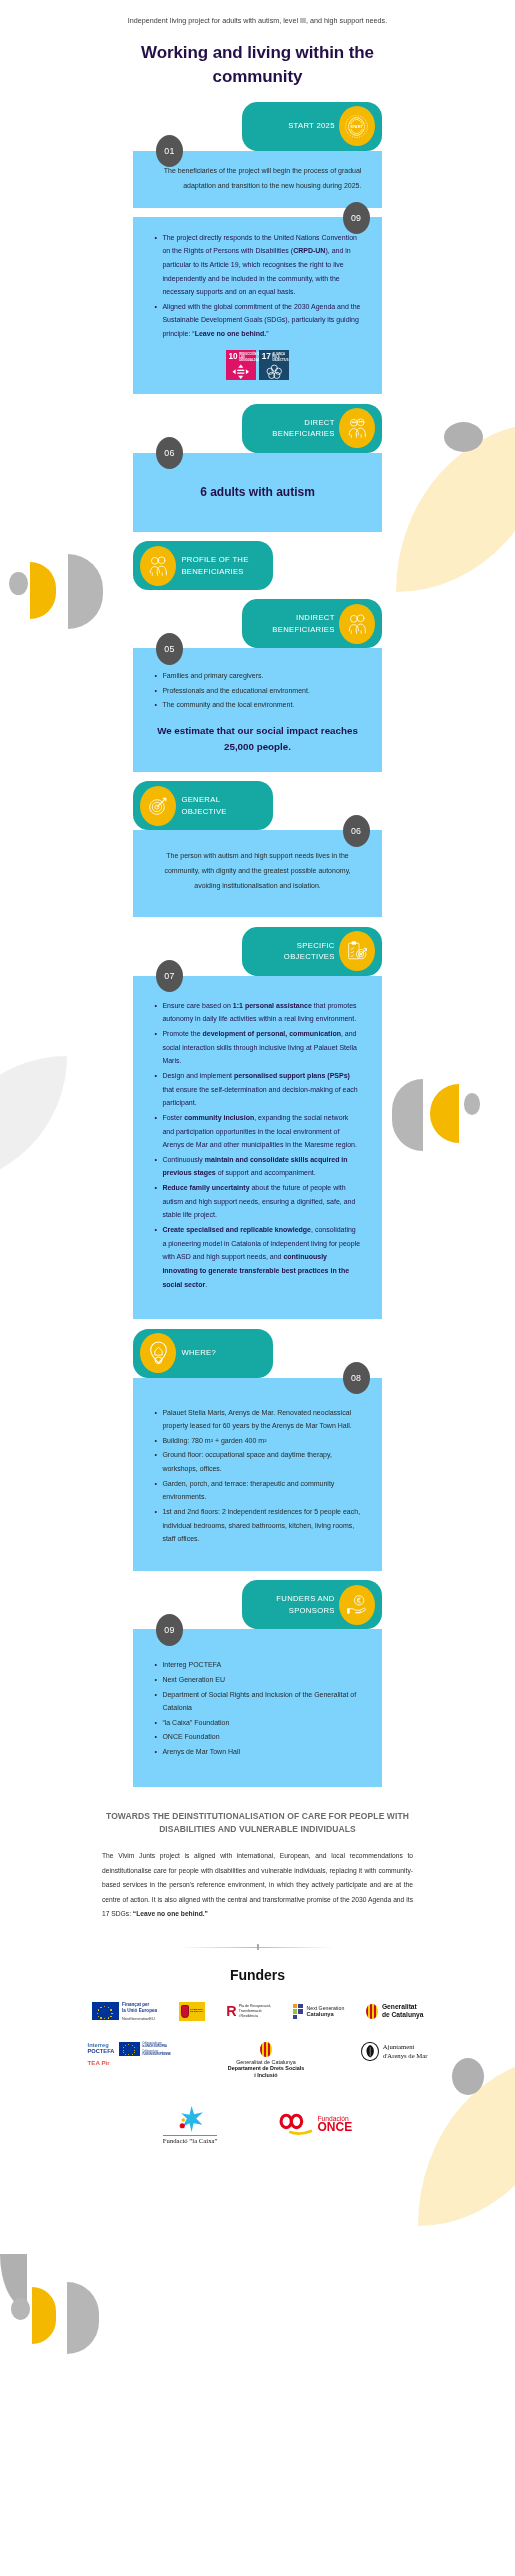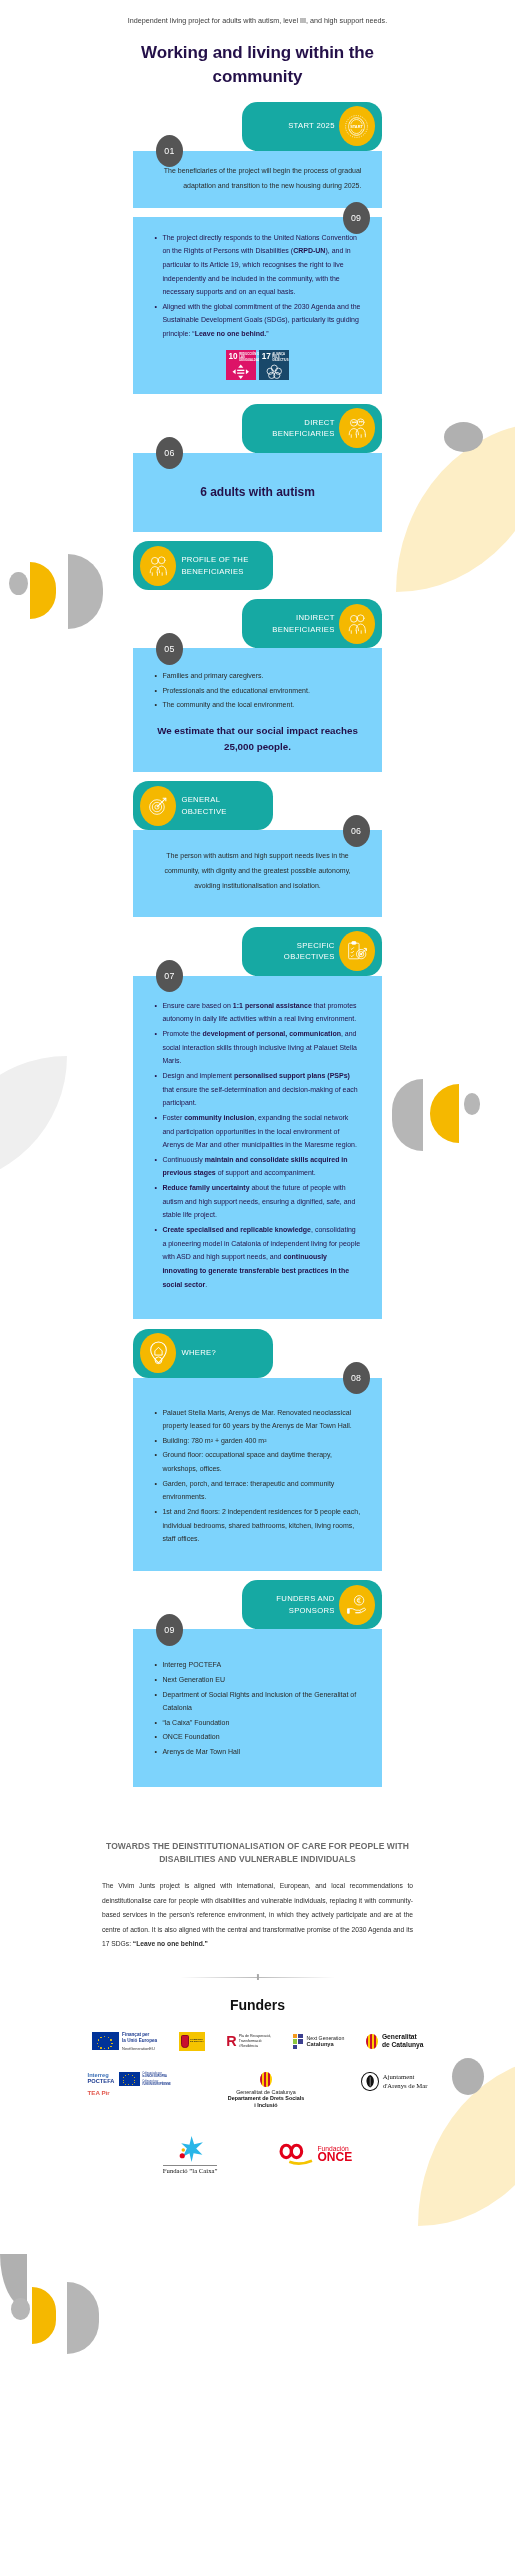--- a/index.html
+++ b/index.html
@@ -156,21 +156,21 @@
   .sdg-10 { background: #dd1367; }
   .sdg-17 { background: #19486a; }
   .sdg-top { display: flex; align-items: flex-start; padding: 2.6px 2.1px 0 2.6px; gap: 1.5px; }
   .sdg-num { font-size: 8.2px; font-weight: bold; line-height: .9; }
   .sdg-lbl { font-size: 2.7px; line-height: 1.25; font-weight: bold; letter-spacing: 0.1px; }
   .sdg-ico { display: flex; align-items: center; justify-content: center; margin-top: 1px; }
 
   
   .statement {
     position: relative; z-index: 2;
-    width: 361px; margin: 53px auto 0;
+    width: 361px; margin: 23px auto 0;
   }
   .statement-title {
     text-align: center; color: #6b6b6b;
     font-size: 8.5px; font-weight: bold;
     line-height: 1.55; letter-spacing: 0.1px;
     text-transform: uppercase;
   }
   .statement-body {
     margin-top: 13.4px;
     text-align: justify;

